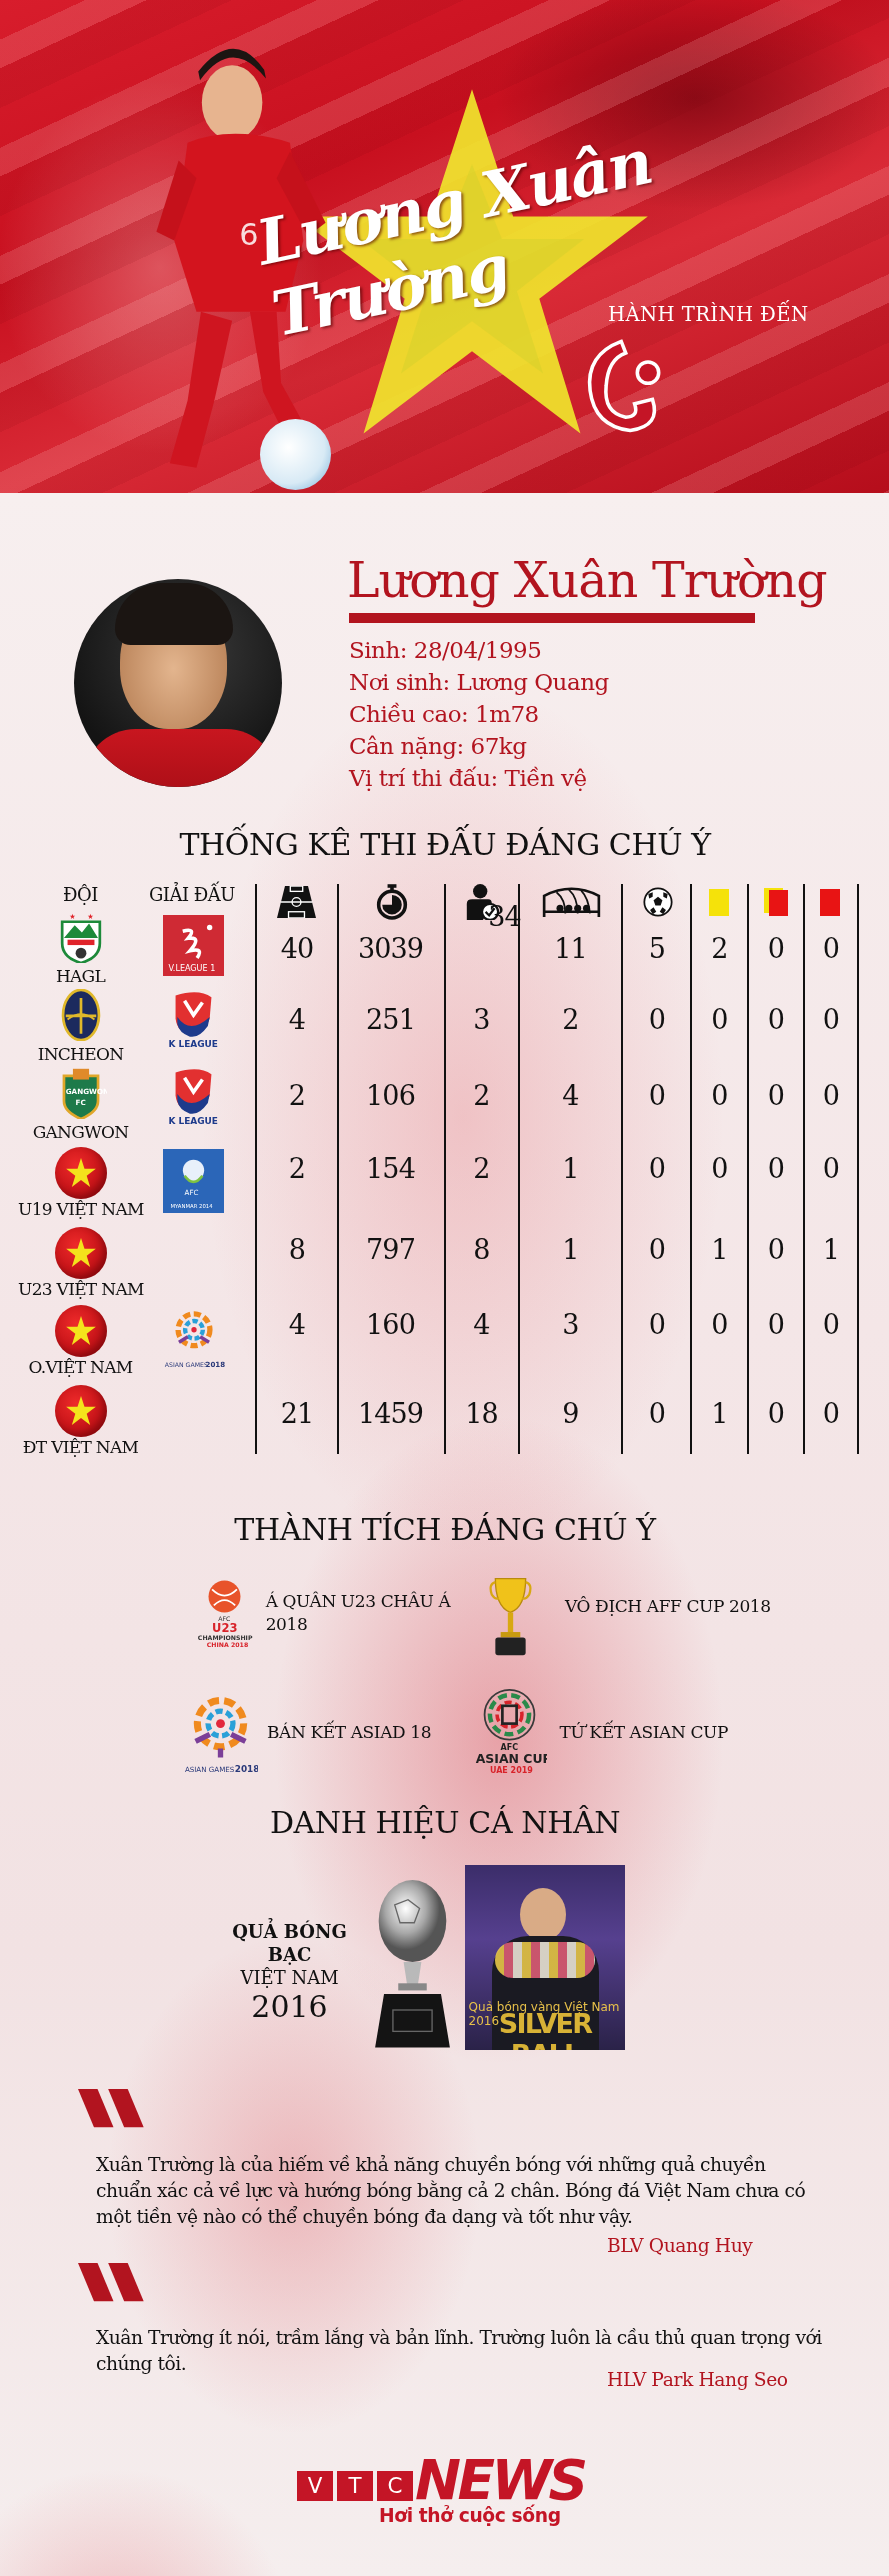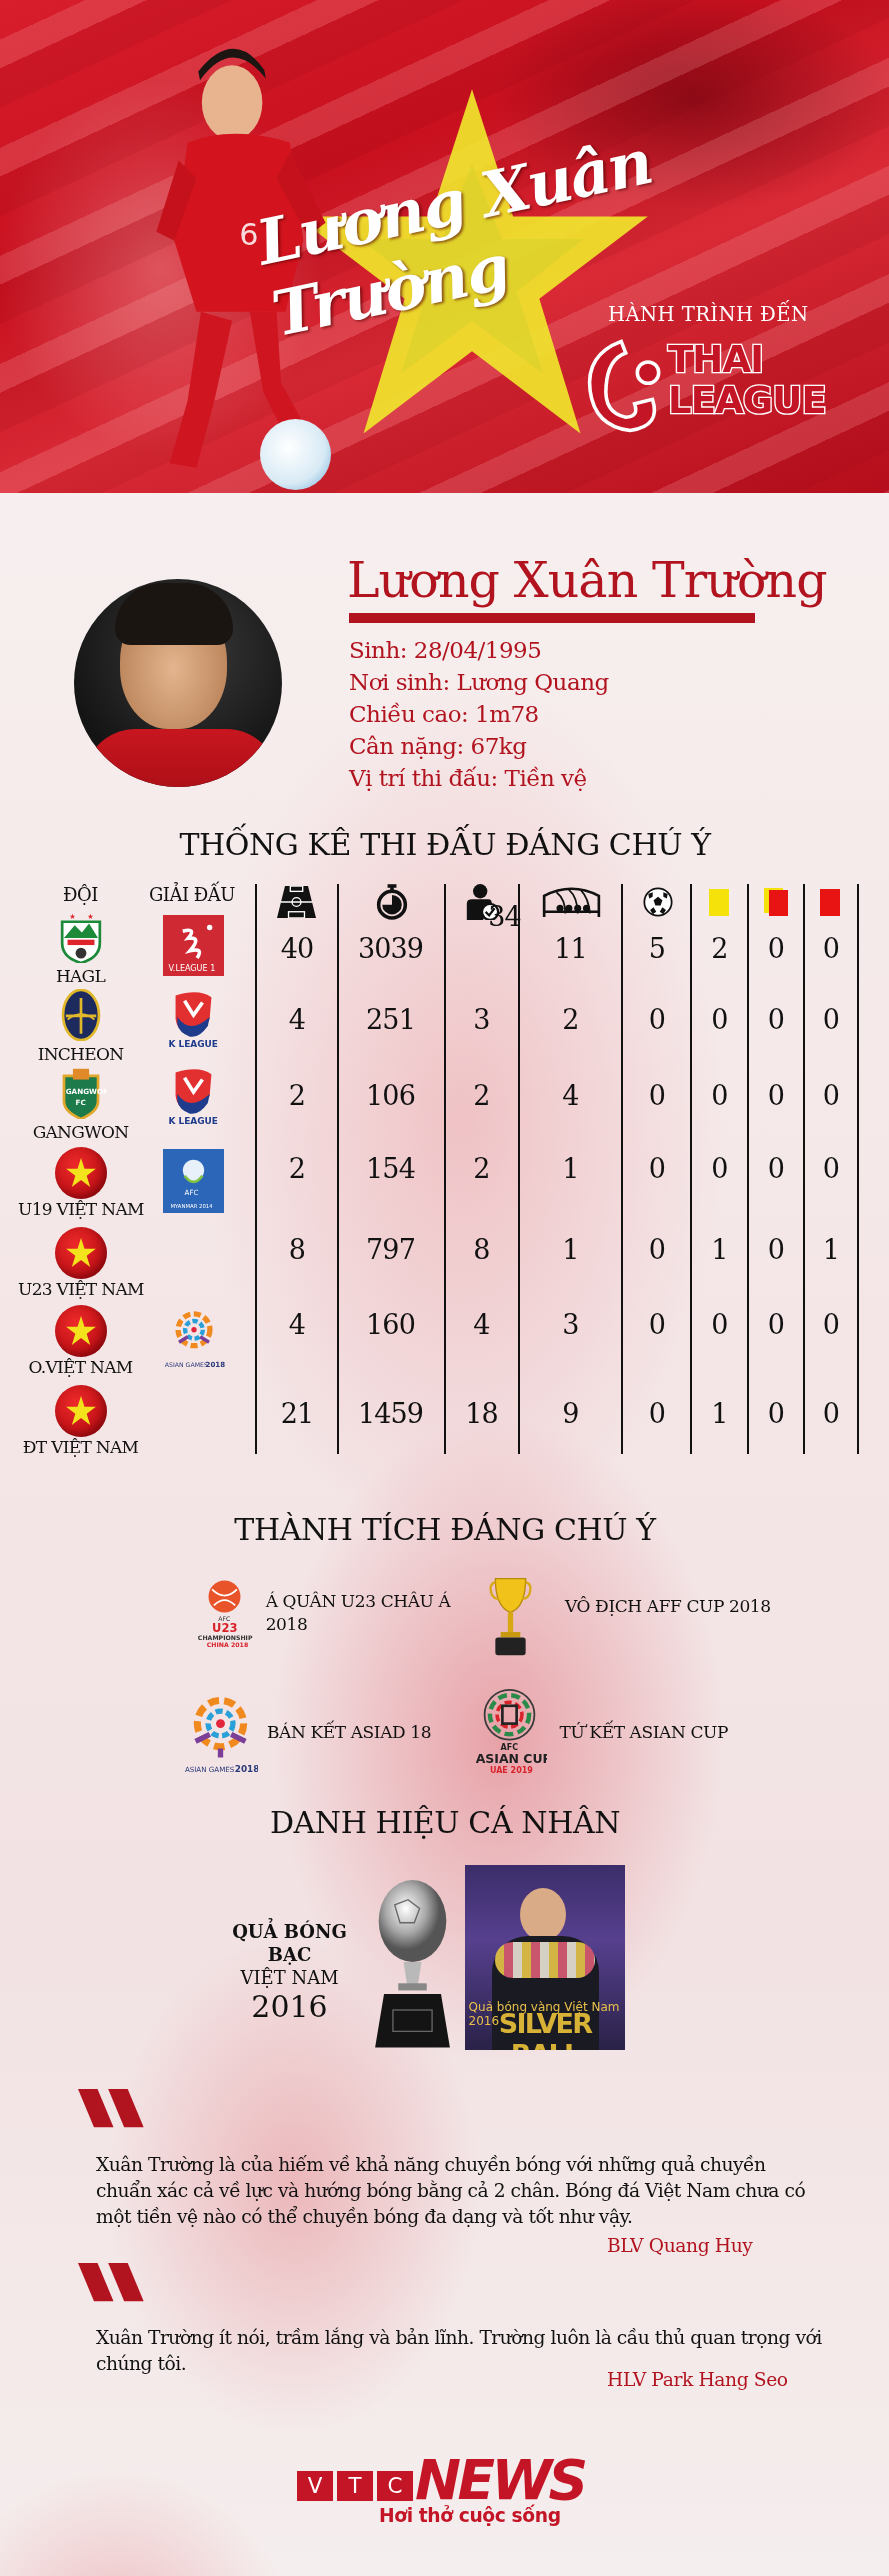--- a/index.html
+++ b/index.html
@@ -174,24 +174,20 @@
     <text x="118" y="255" font-family="DejaVu Sans, sans-serif" font-size="34" fill="#ffffff" opacity="0.85">6</text>
   </svg>
   <div class="hero-ball"></div>
   <div class="hero-script">Lương Xuân Trường</div>
   <div class="hero-subtitle">HÀNH TRÌNH ĐẾN</div>
   <div class="thai-logo">
     <svg class="thai-mark" viewBox="0 0 95 110">
       <path d="M45 5 Q5 20 10 60 Q15 100 55 105 Q90 100 80 70 L60 75 Q65 90 50 90 Q25 85 28 55 Q30 25 50 18 Z" fill="#c41526" stroke="#fff" stroke-width="4"></path>
       <circle cx="75" cy="40" r="12" fill="#c41526" stroke="#fff" stroke-width="4"></circle>
     </svg>
-    <div class="thai-text">
-      <div>THAI</div>
-      <div>LEAGUE</div>
-    </div>
   </div>
 </div>
 
 <div class="avatar">
   <div class="avatar-shirt"></div>
   <div class="avatar-head"></div>
   <div class="avatar-hair"></div>
 </div>
 <div class="profile-name">Lương Xuân Trường</div>
 <div class="profile-rule"></div>

